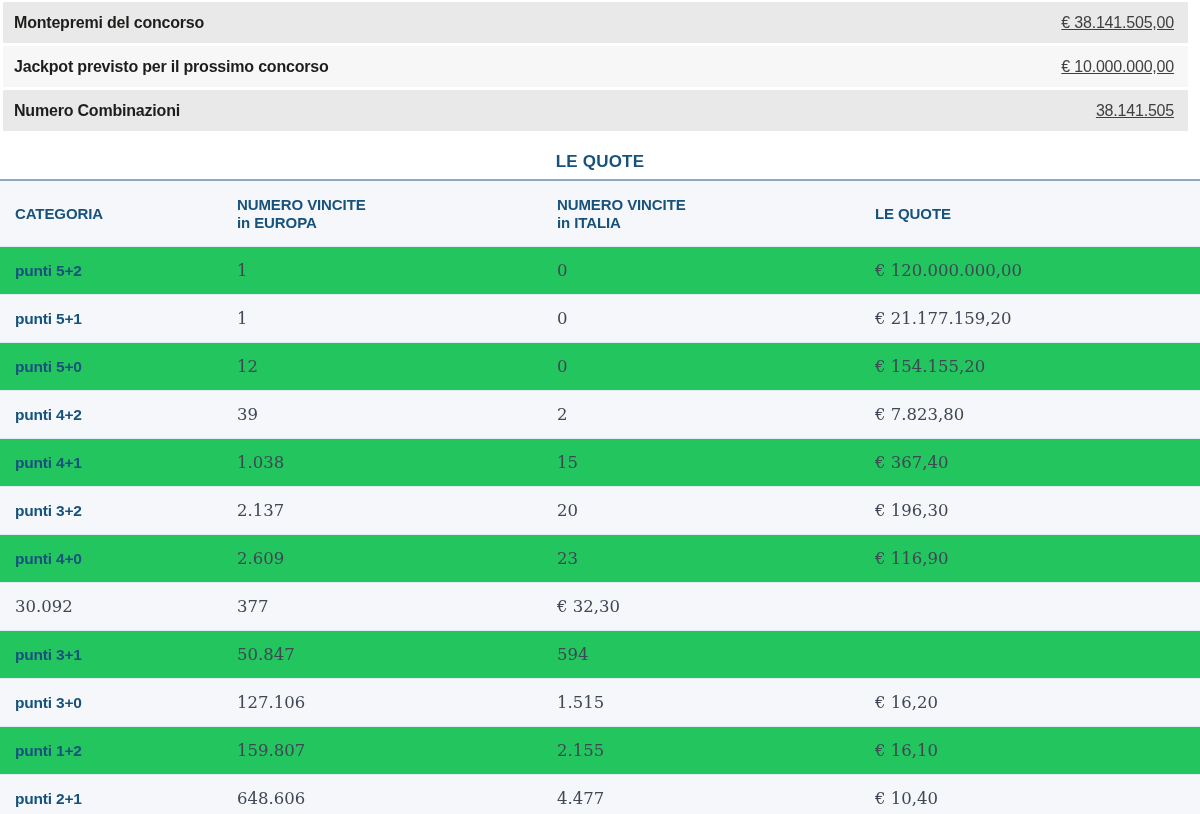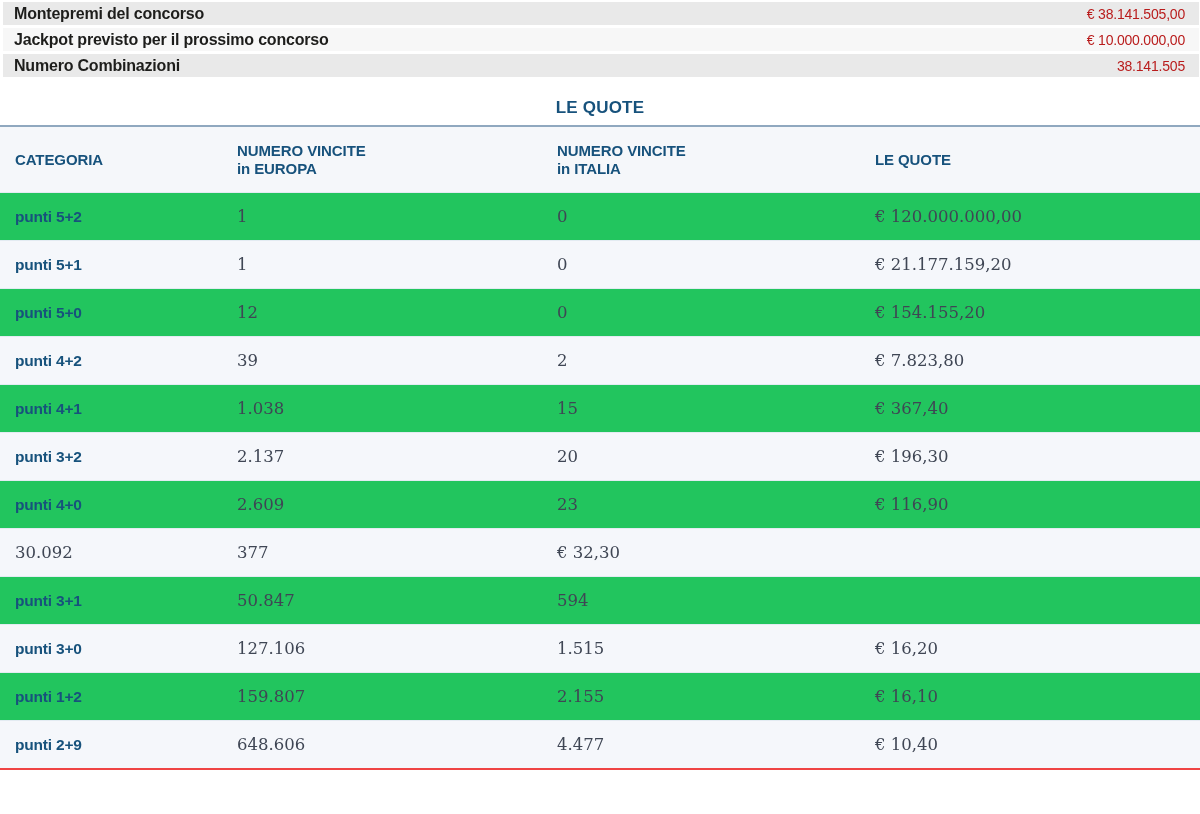--- a/index.html
+++ b/index.html
@@ -10,36 +10,37 @@
     font-family: "Liberation Sans", sans-serif;
     overflow: hidden;
   }
 
   
   .summary { padding-top: 2px; }
   .sum-row {
     display: flex;
     justify-content: space-between;
     align-items: center;
-    height: 23px;
-    margin: 0 1px 3px 3px;
+    height: 41px;
+    margin: 0 12px 3px 3px;
     padding: 0 14px 0 11px;
   }
   .sum-row:nth-of-type(odd)  { background: #e9e9e9; }
   .sum-row:nth-of-type(even) { background: #f7f7f7; }
   .sum-label {
     font-weight: bold;
     font-size: 16px;
     color: #1d1d1b;
     letter-spacing: -0.2px;
   }
   .sum-value {
-    font-size: 14px;
-    color: #b91c1c;
+    font-size: 16px;
+    color: #404040;
     letter-spacing: -0.2px;
+    text-decoration: underline;
   }
 
   
   .quote-title {
     margin-top: 14px;
     height: 34px;
     line-height: 34px;
     text-align: center;
     font-size: 17px;
     font-weight: bold;
@@ -207,21 +208,21 @@
         </div>
 
         <div class="trow">
           <div class="td cat">punti 1+2</div>
           <div class="td num">159.807</div>
           <div class="td num">2.155</div>
           <div class="td num">€ 16,10</div>
         </div>
 
         <div class="trow">
-          <div class="td cat">punti 2+9</div>
+          <div class="td cat">punti 2+1</div>
           <div class="td num">648.606</div>
           <div class="td num">4.477</div>
           <div class="td num">€ 10,40</div>
         </div>
       </div>
 
   </section>
 
 </div>
 

